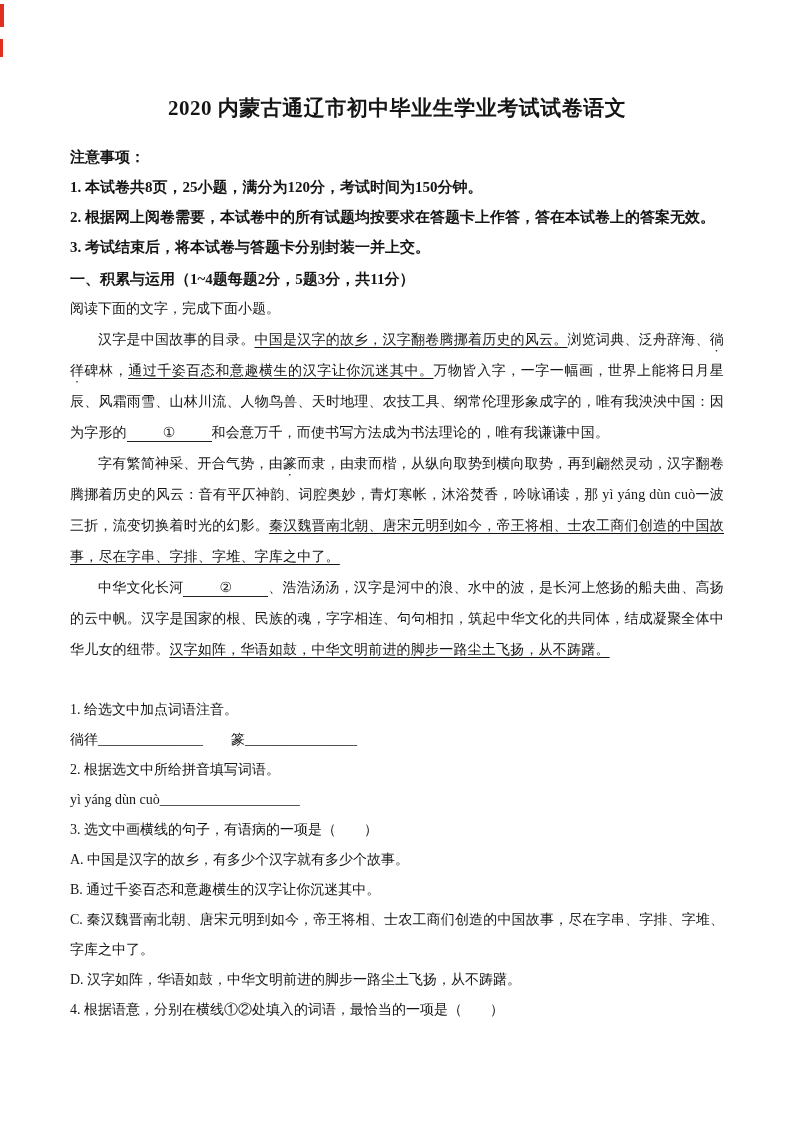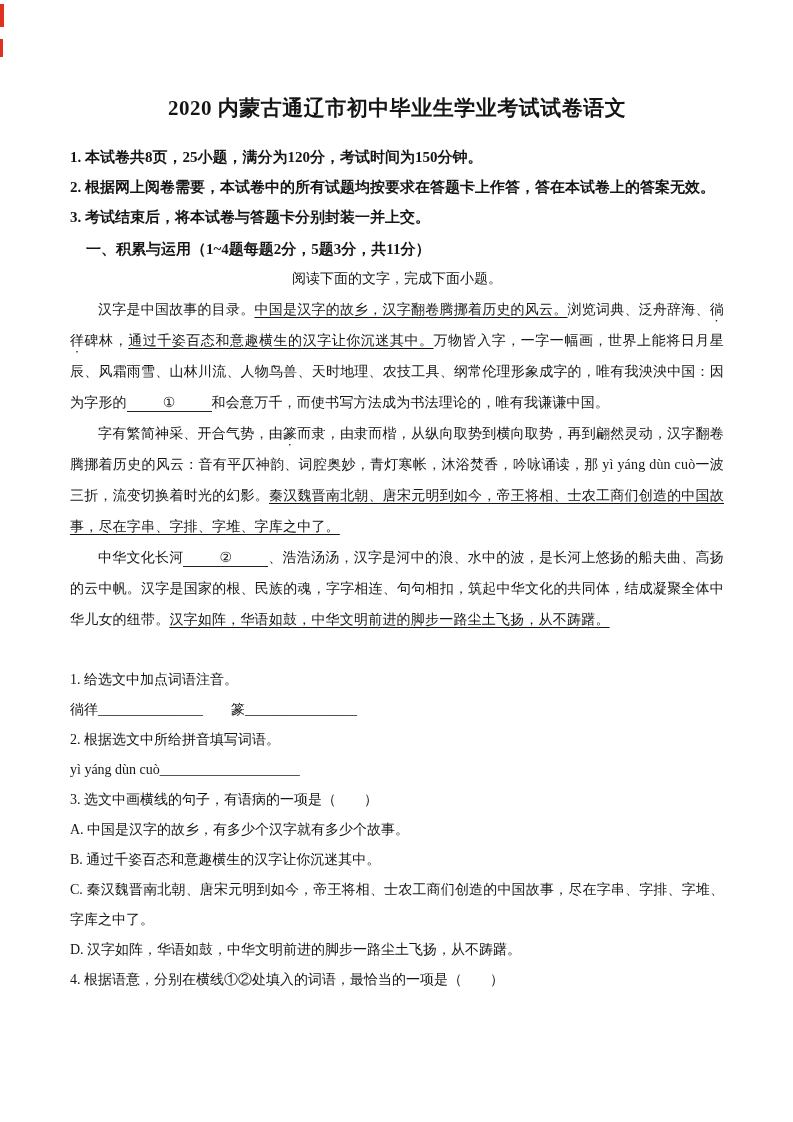--- a/index.html
+++ b/index.html
@@ -25,22 +25,22 @@
     font-size: 21px;
     font-weight: 700;
     line-height: 28px;
     letter-spacing: 0.5px;
   }
 
   .notices { margin-top: 20px; }
   .line { line-height: 30px; }
   .bold { font-weight: 700; }
   .notice-line { font-size: 15px; }
-  .section-heading { font-size: 15px; margin-top: 2px; margin-left: 16px; }
-  .intro { font-size: 14px; text-align: center; }
+  .section-heading { font-size: 15px; margin-top: 2px; }
+  .intro { font-size: 14px; }
 
   .passage { margin-top: 0; }
   .para {
     margin: 0;
     font-size: 14px;
     line-height: 31px;
     letter-spacing: 0.2px;
     text-indent: 2em;
     text-align: justify;
     text-justify: inter-ideograph;
@@ -70,20 +70,21 @@
 <div class="page">
 
   <div class="red-mark mark1" style="background: rgb(224, 48, 32);"></div>
   <div class="red-mark mark2" style="background: rgb(224, 48, 32);"></div>
 
   <div class="content">
 
     <h1 class="title">2020 内蒙古通辽市初中毕业生学业考试试卷语文</h1>
 
     <div class="notices">
+      <div class="line bold notice-line">注意事项：</div>
       <div class="line bold notice-line">1. 本试卷共8页，25小题，满分为120分，考试时间为150分钟。</div>
       <div class="line bold notice-line">2. 根据网上阅卷需要，本试卷中的所有试题均按要求在答题卡上作答，答在本试卷上的答案无效。</div>
       <div class="line bold notice-line">3. 考试结束后，将本试卷与答题卡分别封装一并上交。</div>
     </div>
 
     <div class="line bold section-heading">一、积累与运用（1~4题每题2分，5题3分，共11分）</div>
     <div class="line intro">阅读下面的文字，完成下面小题。</div>
 
     <div class="passage">
       <p class="para"><span>汉字是中国故事的目录。</span><span class="seg-u">中国是汉字的故乡，汉字翻卷腾挪着历史的风云。</span><span>浏览词典、泛舟辞海、</span><span class="seg-dots">徜徉</span><span>碑林，</span><span class="seg-u">通过千姿百态和意趣横生的汉字让你沉迷其中。</span><span>万物皆入字，一字一幅画，世界上能将日月星辰、风霜雨雪、山林川流、人物鸟兽、天时地理、农技工具、纲常伦理形象成字的，唯有我泱泱中国：因为字形的</span><span class="seg-blank">①</span><span>和会意万千，而使书写方法成为书法理论的，唯有我谦谦中国。</span></p>

